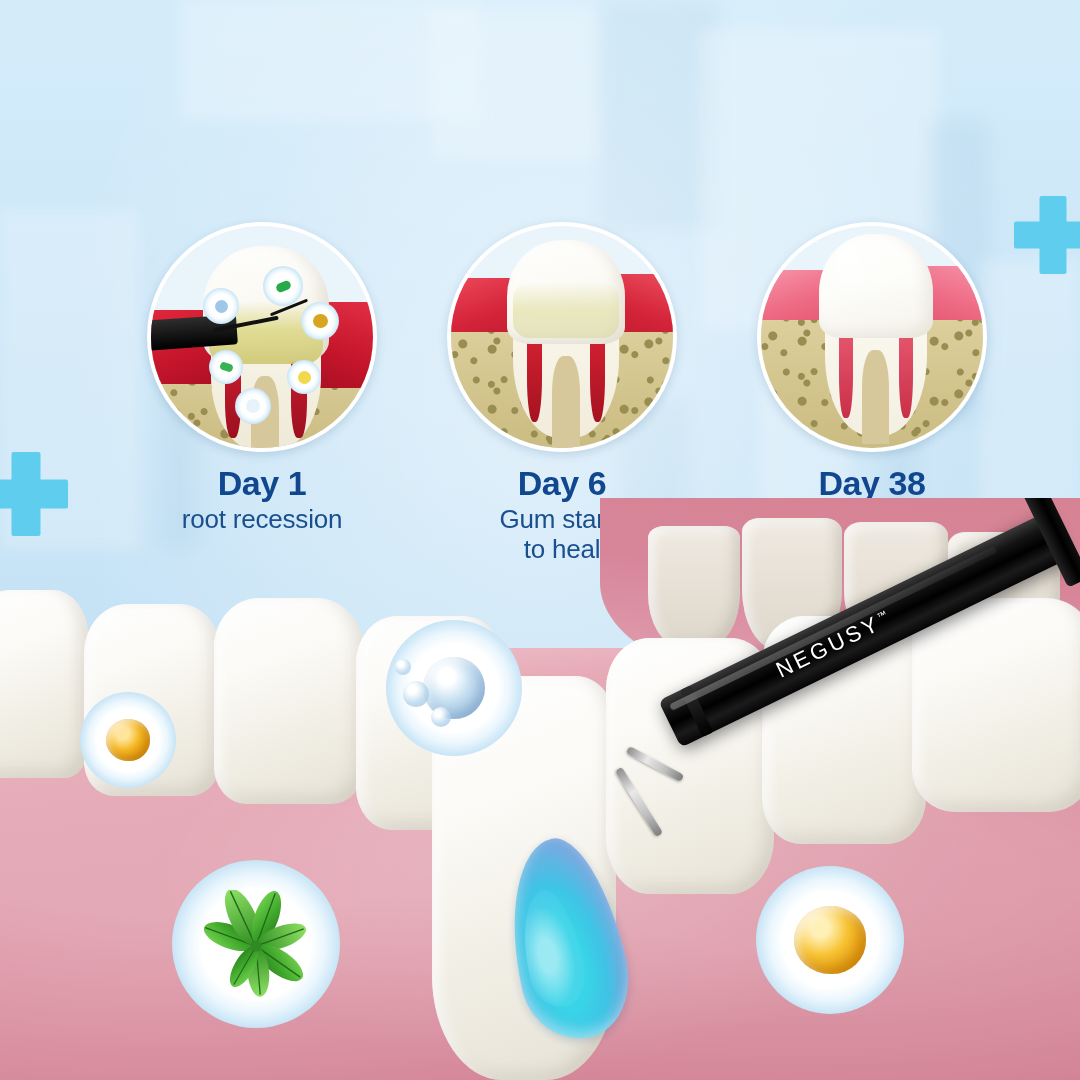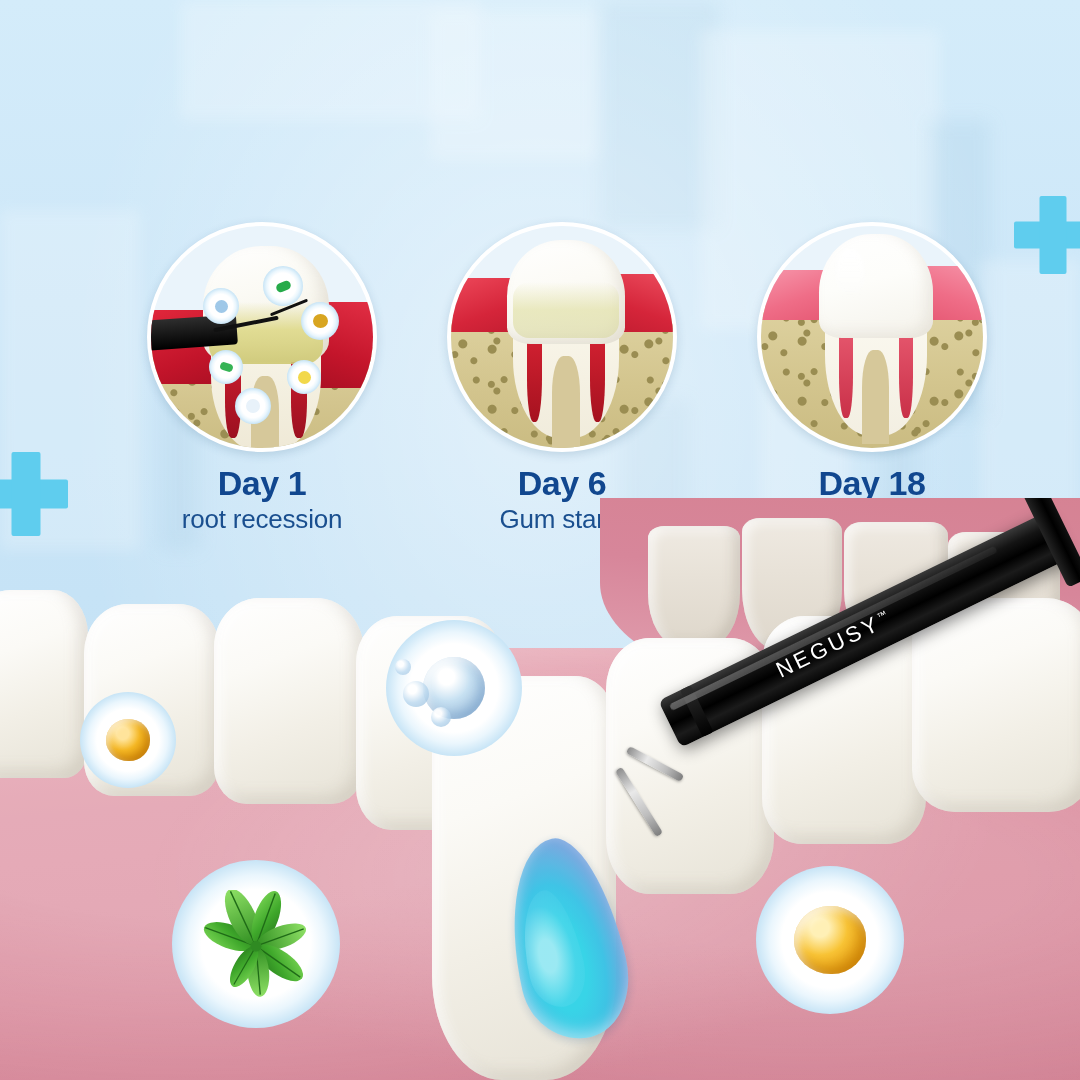--- a/index.html
+++ b/index.html
@@ -274,20 +274,21 @@
           <div class="an" style="left:139px;top:92px;width:15px;height:104px;background:linear-gradient(180deg,#dc2435,#a5121f);border-radius:9px 9px 50% 50%;"></div>
 
           <div class="an" style="left:56px;top:14px;width:118px;height:104px;background:linear-gradient(165deg,#ffffff 0%,#fcfbf6 42%,#f2efe4 100%);border-radius:46% 46% 20% 20%/54% 54% 16% 16%;box-shadow:inset -7px -5px 13px rgba(170,160,140,.2);"></div>
 
           <div class="an" style="left:62px;top:56px;width:106px;height:56px;background:linear-gradient(180deg,rgba(228,228,170,0),rgba(223,223,160,.62) 50%,rgba(212,212,148,.5));border-radius:16px;"></div>
         </div>
       </div>
       <div class="day-title">Day 6</div>
       <div class="day-desc">
         <span>Gum starts</span>
+        <span>to heal</span>
       </div>
     </div>
 
     <div class="day d3">
       <div class="circ">
         <div class="inner">
           <div class="bone" style="top:78px;height:156px;border-radius:26% 26% 0 0/14% 14% 0 0;"></div>
           <div class="an" style="left:-4%;top:72px;width:108%;height:20px;background:linear-gradient(180deg,#e6dcae,#d6c991);border-radius:50% 50% 0 0/70% 70% 0 0;"></div>
 
           <div class="an" style="left:-12px;top:44px;width:120px;height:50px;background:linear-gradient(160deg,#f79aae 0%,#ef6d87 50%,#e2516c 100%);border-radius:6px 44px 0 0/6px 48px 0 0;"></div>
@@ -295,21 +296,21 @@
 
           <div class="an" style="left:64px;top:84px;width:102px;height:126px;background:linear-gradient(180deg,#fbf9f0,#f3efe2);border-radius:0 0 44% 44%/0 0 64% 64%;"></div>
           <div class="an" style="left:101px;top:124px;width:27px;height:94px;background:#d6c89a;border-radius:40% 40% 0 0;"></div>
           <div class="an" style="left:78px;top:84px;width:14px;height:108px;background:linear-gradient(180deg,#ec6076,#c93048);border-radius:9px 9px 50% 50%;"></div>
           <div class="an" style="left:138px;top:84px;width:14px;height:108px;background:linear-gradient(180deg,#ec6076,#c93048);border-radius:9px 9px 50% 50%;"></div>
 
           <div class="an" style="left:58px;top:8px;width:114px;height:104px;background:linear-gradient(165deg,#ffffff 0%,#fdfdfa 45%,#f4f2ea 100%);border-radius:46% 46% 20% 20%/56% 56% 16% 16%;box-shadow:inset -7px -5px 13px rgba(175,168,152,.18);"></div>
           <div class="an" style="left:74px;top:22px;width:30px;height:52px;background:linear-gradient(180deg,rgba(255,255,255,.95),rgba(255,255,255,0));border-radius:50%;filter:blur(2px);"></div>
         </div>
       </div>
-      <div class="day-title">Day 18</div>
+      <div class="day-title">Day 38</div>
       <div class="day-desc">
         <span>Complete</span>
         <span>gum healing</span>
       </div>
     </div>
   </div>
 
   <div class="mouth">
 
     <div class="gum-upper"></div>

